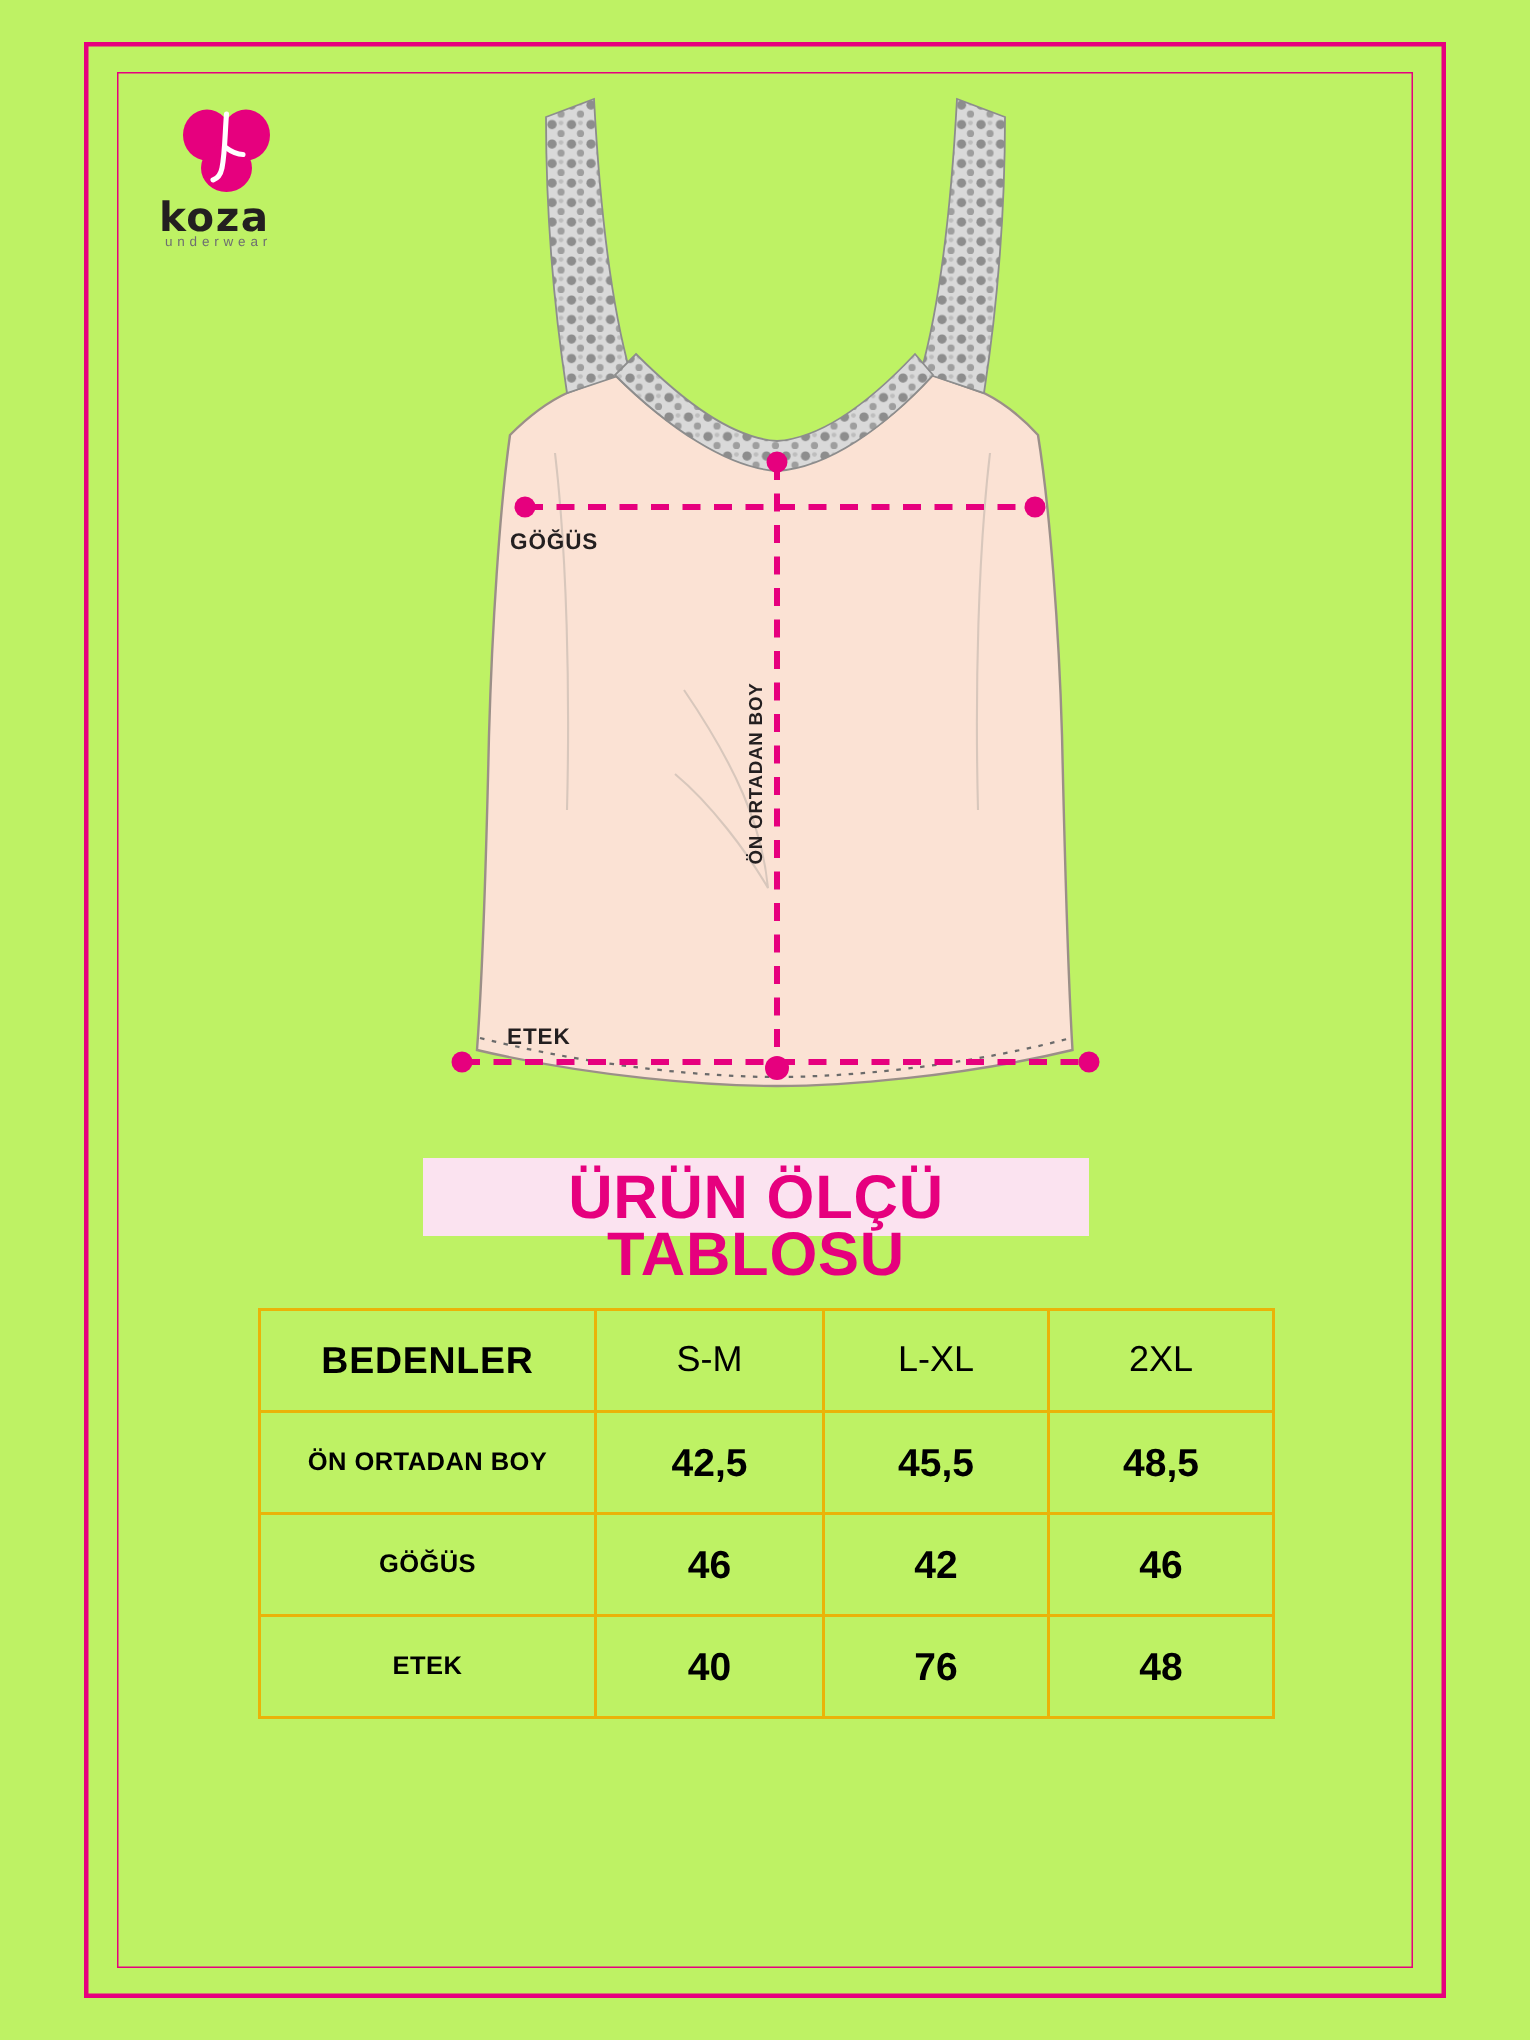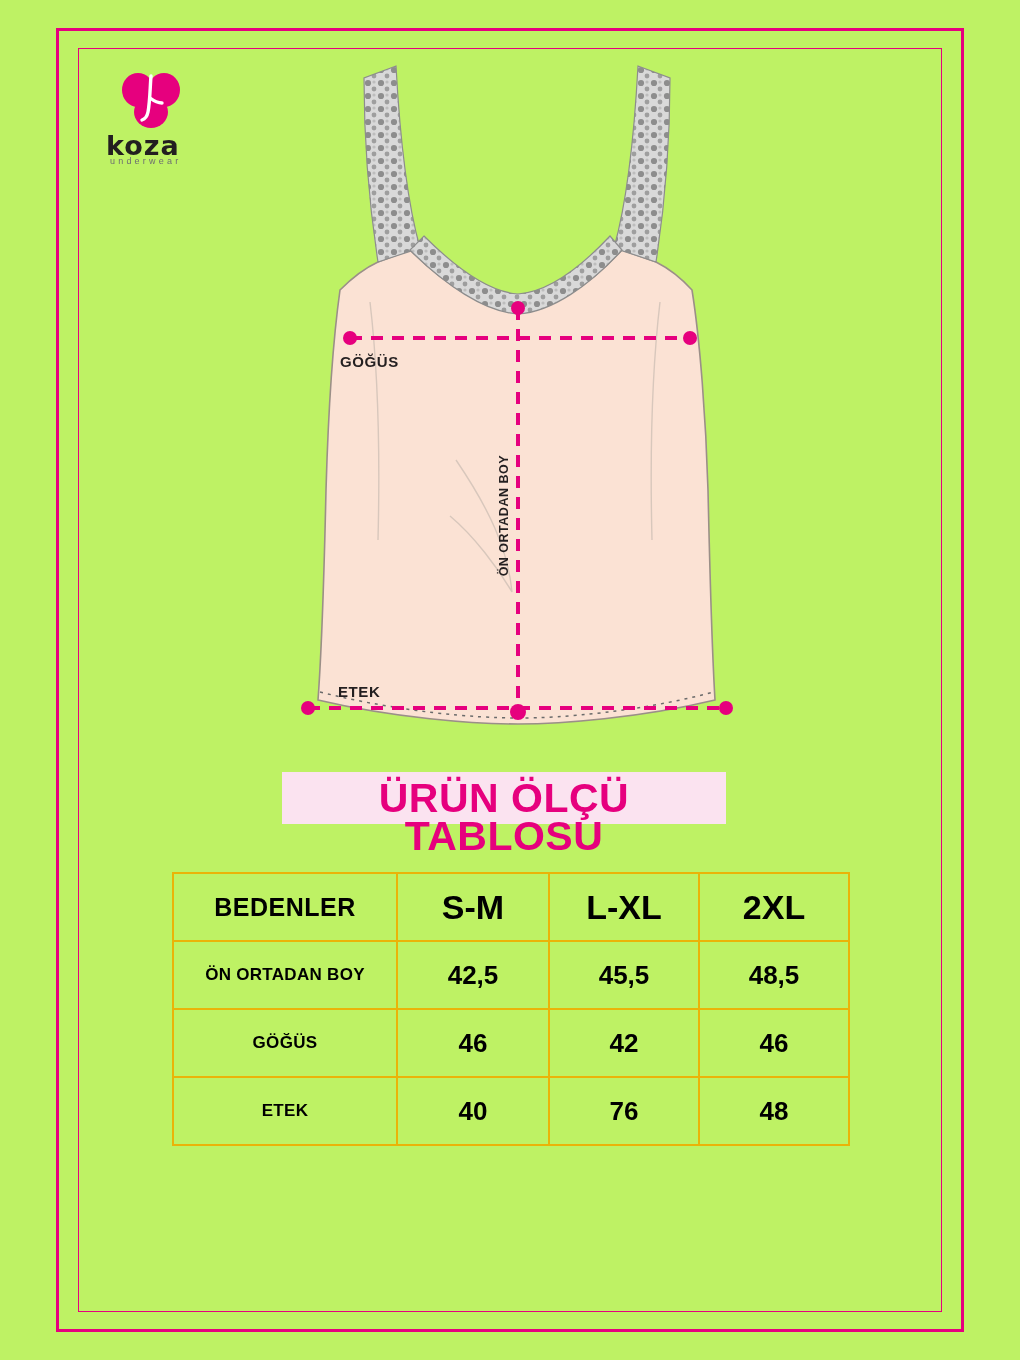--- a/index.html
+++ b/index.html
@@ -147,22 +147,22 @@
   table.sizes col.c1 { width: 152px; }
   table.sizes col.c2 { width: 150px; }
   table.sizes col.c3 { width: 150px; }
 
   .hdr-label {
     font-size: 25px;
     font-weight: bold;
     letter-spacing: 0.5px;
   }
   .hdr-size {
-    font-size: 34px;
-    font-weight: bold;
+    font-size: 24px;
+    font-weight: normal;
     margin-top: 22px;
   }
   .row-label {
     font-size: 17px;
     font-weight: bold;
     letter-spacing: 0.3px;
   }
   .row-val {
     font-size: 26px;
     font-weight: bold;

